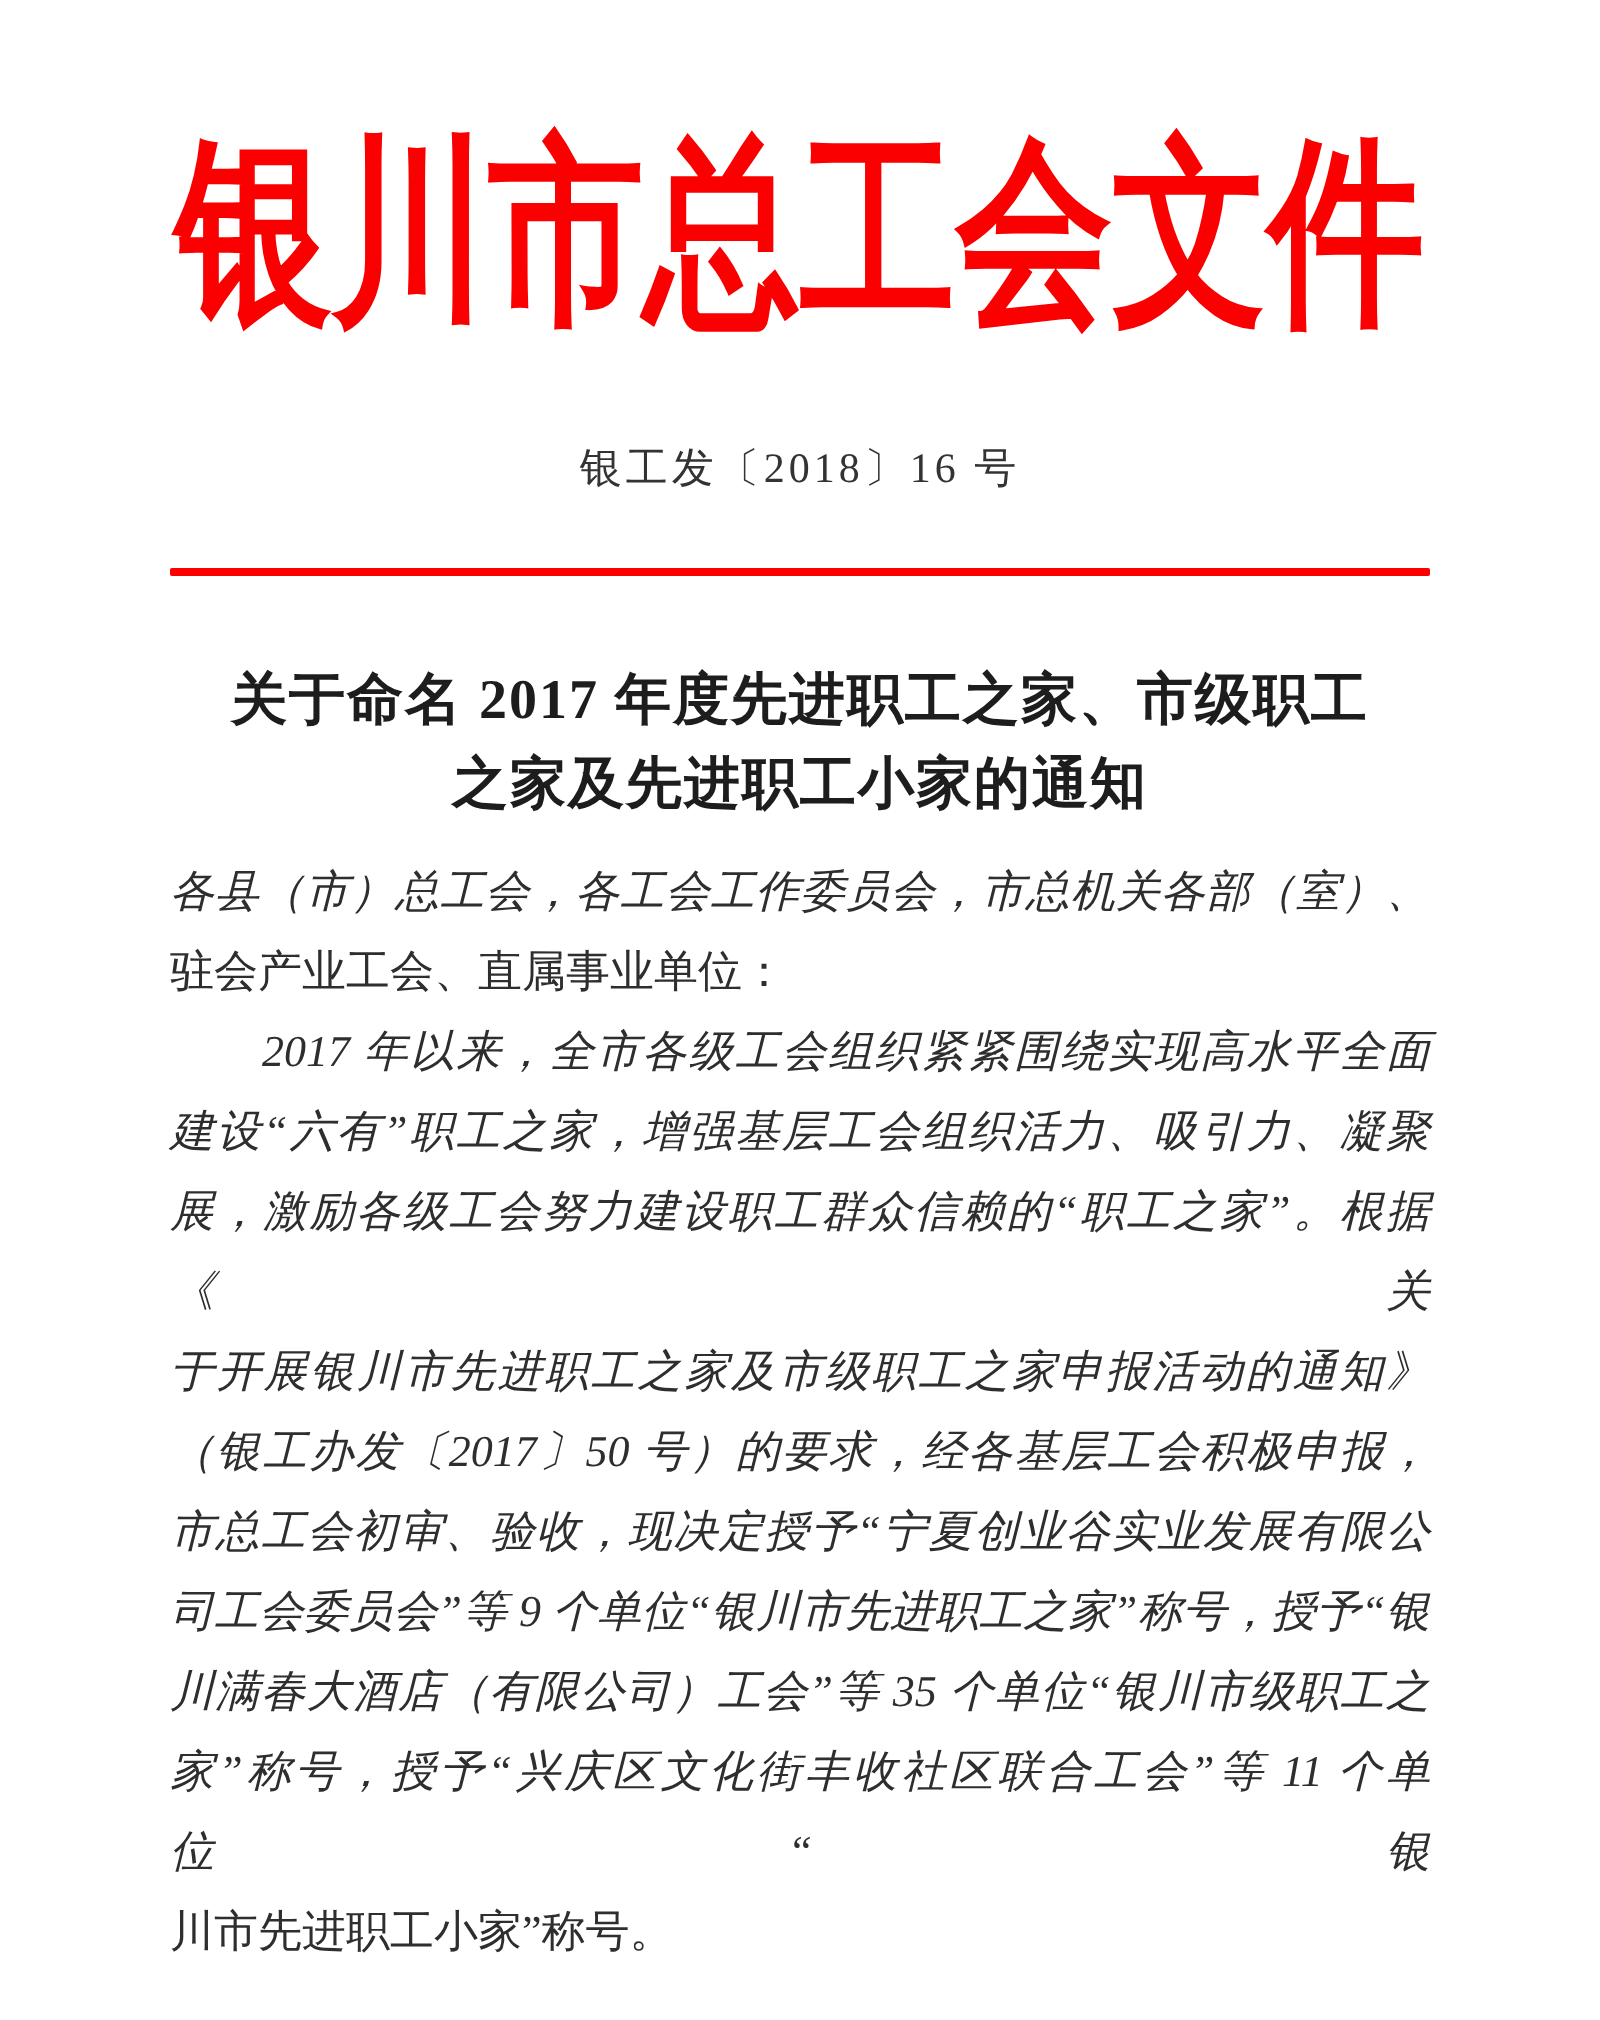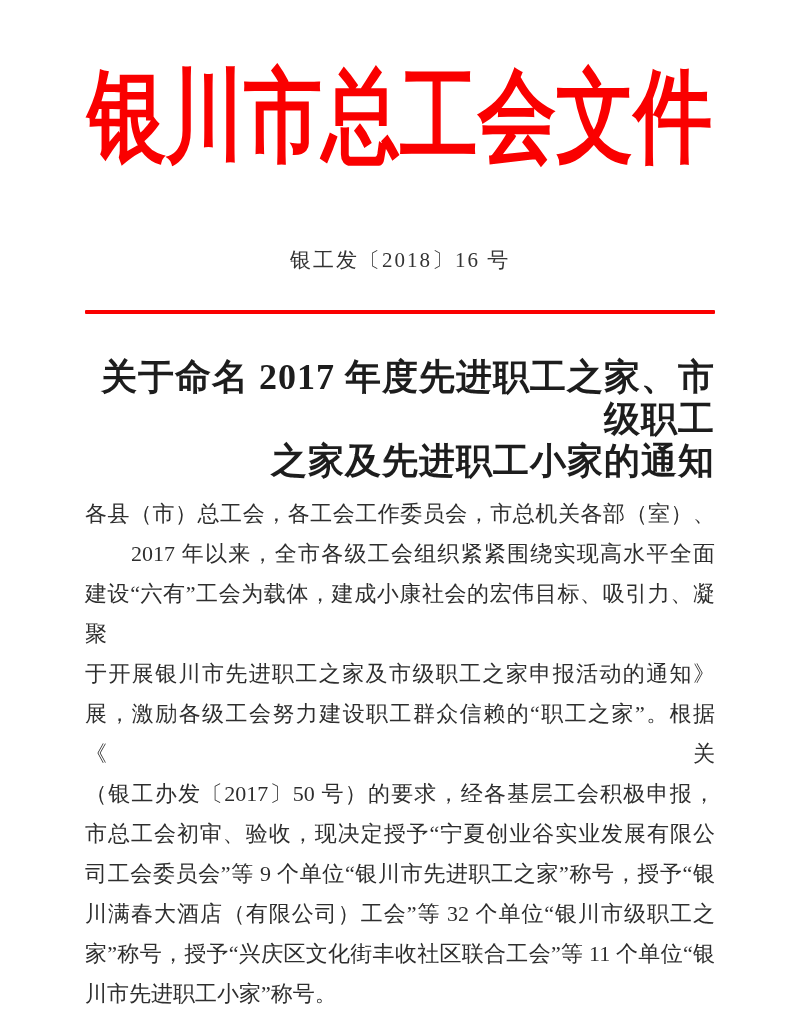--- a/index.html
+++ b/index.html
@@ -30,55 +30,56 @@
     font-weight: bold;
     color: #fa0000;
     white-space: nowrap;
     line-height: 1;
     transform: scaleY(1.30);
     transform-origin: center;
     letter-spacing: 0px;
   }
   
   .doc-number {
-    margin-top: 76px;
+    margin-top: 50px;
     text-align: center;
     font-size: 21px;
     letter-spacing: 2px;
     color: #333333;
   }
   
   .red-rule {
     margin-top: 36px;
     height: 4px;
     background: #fa0000;
     border-radius: 1px;
   }
   
   .subject {
     margin-top: 42px;
-    text-align: right;
-    font-size: 36px;
+    text-align: center;
+    font-size: 28px;
     font-weight: bold;
     color: #1d1d1d;
     line-height: 42px;
     letter-spacing: 1px;
   }
   .subject-line { display: block; }
   
   .body-text {
     margin-top: 12px;
     font-size: 22px;
     line-height: 40px;
     color: #2e2e2e;
   }
   .line { width: 100%; }
   .justify {
     text-align: justify;
     text-align-last: justify;
+    font-style: italic;
   }
   .indent { padding-left: 46px; }
 </style>
 </head>
 <body>
 
 <div class="page">
 
   <div class="letterhead">
     <span class="letterhead-text">银川市总工会文件</span>
@@ -88,25 +89,26 @@
 
   <div class="red-rule"></div>
 
   <h1 class="subject">
     <span class="subject-line">关于命名 2017 年度先进职工之家、市级职工</span>
     <span class="subject-line">之家及先进职工小家的通知</span>
   </h1>
 
   <div class="body-text">
     <div class="line justify">各县（市）总工会，各工会工作委员会，市总机关各部（室）、</div>
+    <div class="line">驻会产业工会、直属事业单位：</div>
     <div class="line justify indent">2017 年以来，全市各级工会组织紧紧围绕实现高水平全面</div>
-    <div class="line justify">建设“六有”工会为载体，建成小康社会的宏伟目标、吸引力、凝聚</div>
+    <div class="line justify">建设“六有”职工之家，增强基层工会组织活力、吸引力、凝聚</div>
+    <div class="line justify">展，激励各级工会努力建设职工群众信赖的“职工之家”。根据《关</div>
     <div class="line justify">于开展银川市先进职工之家及市级职工之家申报活动的通知》</div>
-    <div class="line justify">展，激励各级工会努力建设职工群众信赖的“职工之家”。根据《关</div>
     <div class="line justify">（银工办发〔2017〕50 号）的要求，经各基层工会积极申报，</div>
     <div class="line justify">市总工会初审、验收，现决定授予“宁夏创业谷实业发展有限公</div>
     <div class="line justify">司工会委员会”等 9 个单位“银川市先进职工之家”称号，授予“银</div>
-    <div class="line justify">川满春大酒店（有限公司）工会”等 32 个单位“银川市级职工之</div>
+    <div class="line justify">川满春大酒店（有限公司）工会”等 35 个单位“银川市级职工之</div>
     <div class="line justify">家”称号，授予“兴庆区文化街丰收社区联合工会”等 11 个单位“银</div>
     <div class="line">川市先进职工小家”称号。</div>
   </div>
 
 </div>
 
 </body></html>

